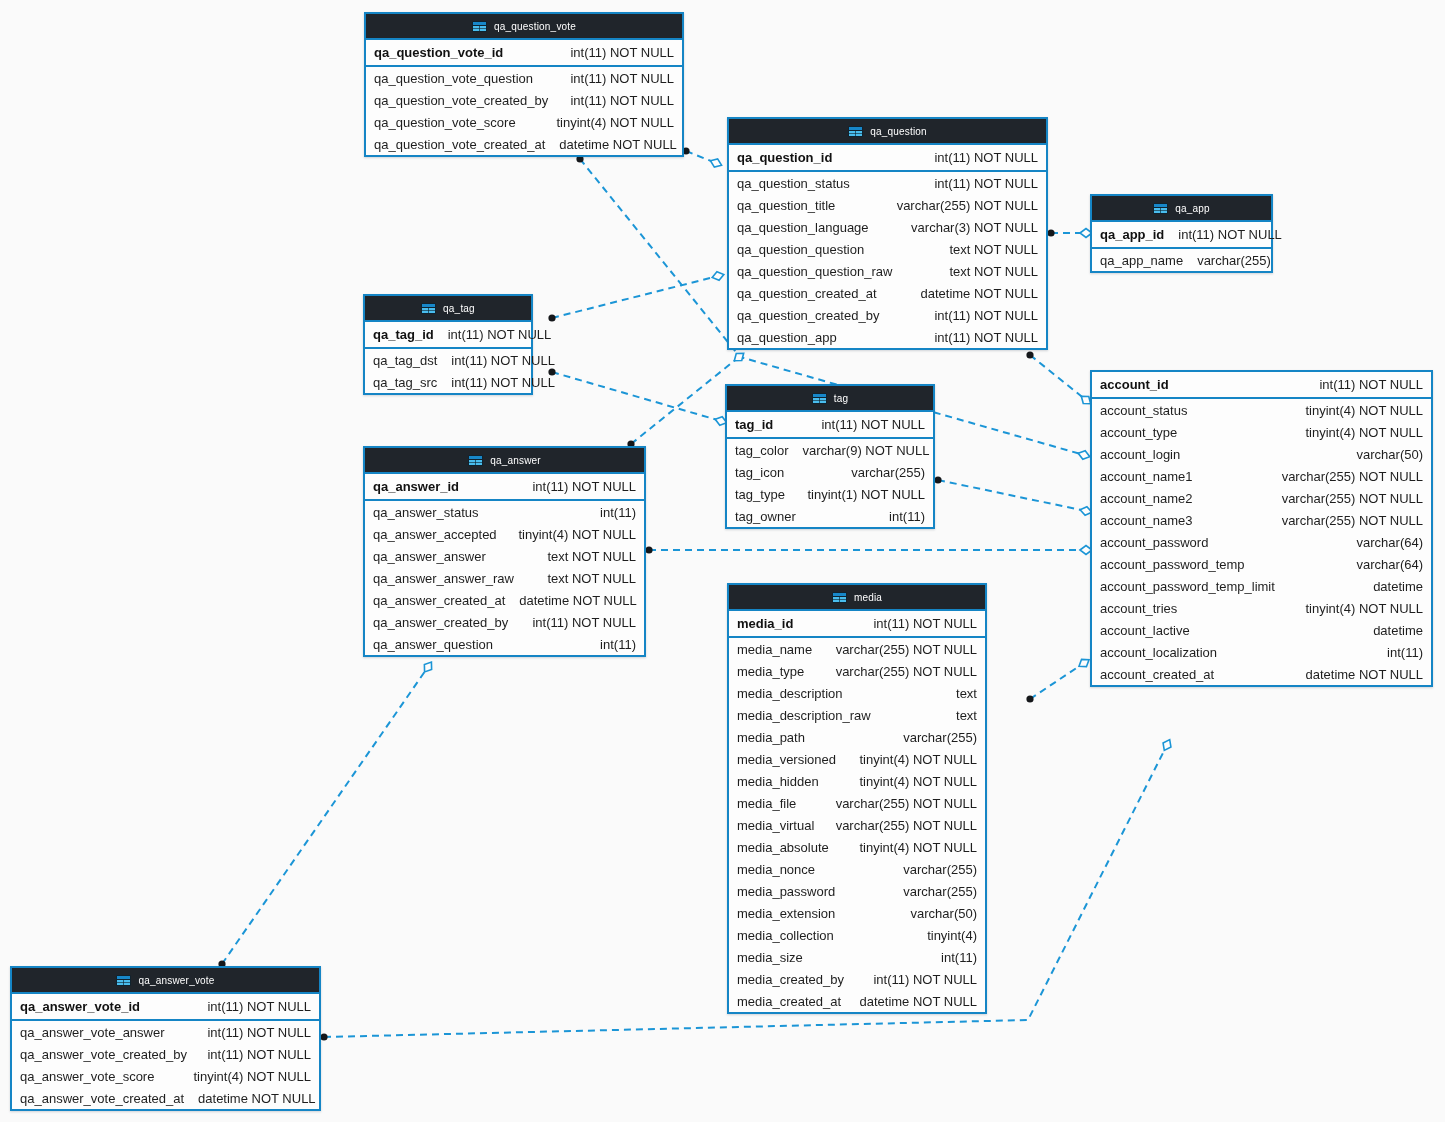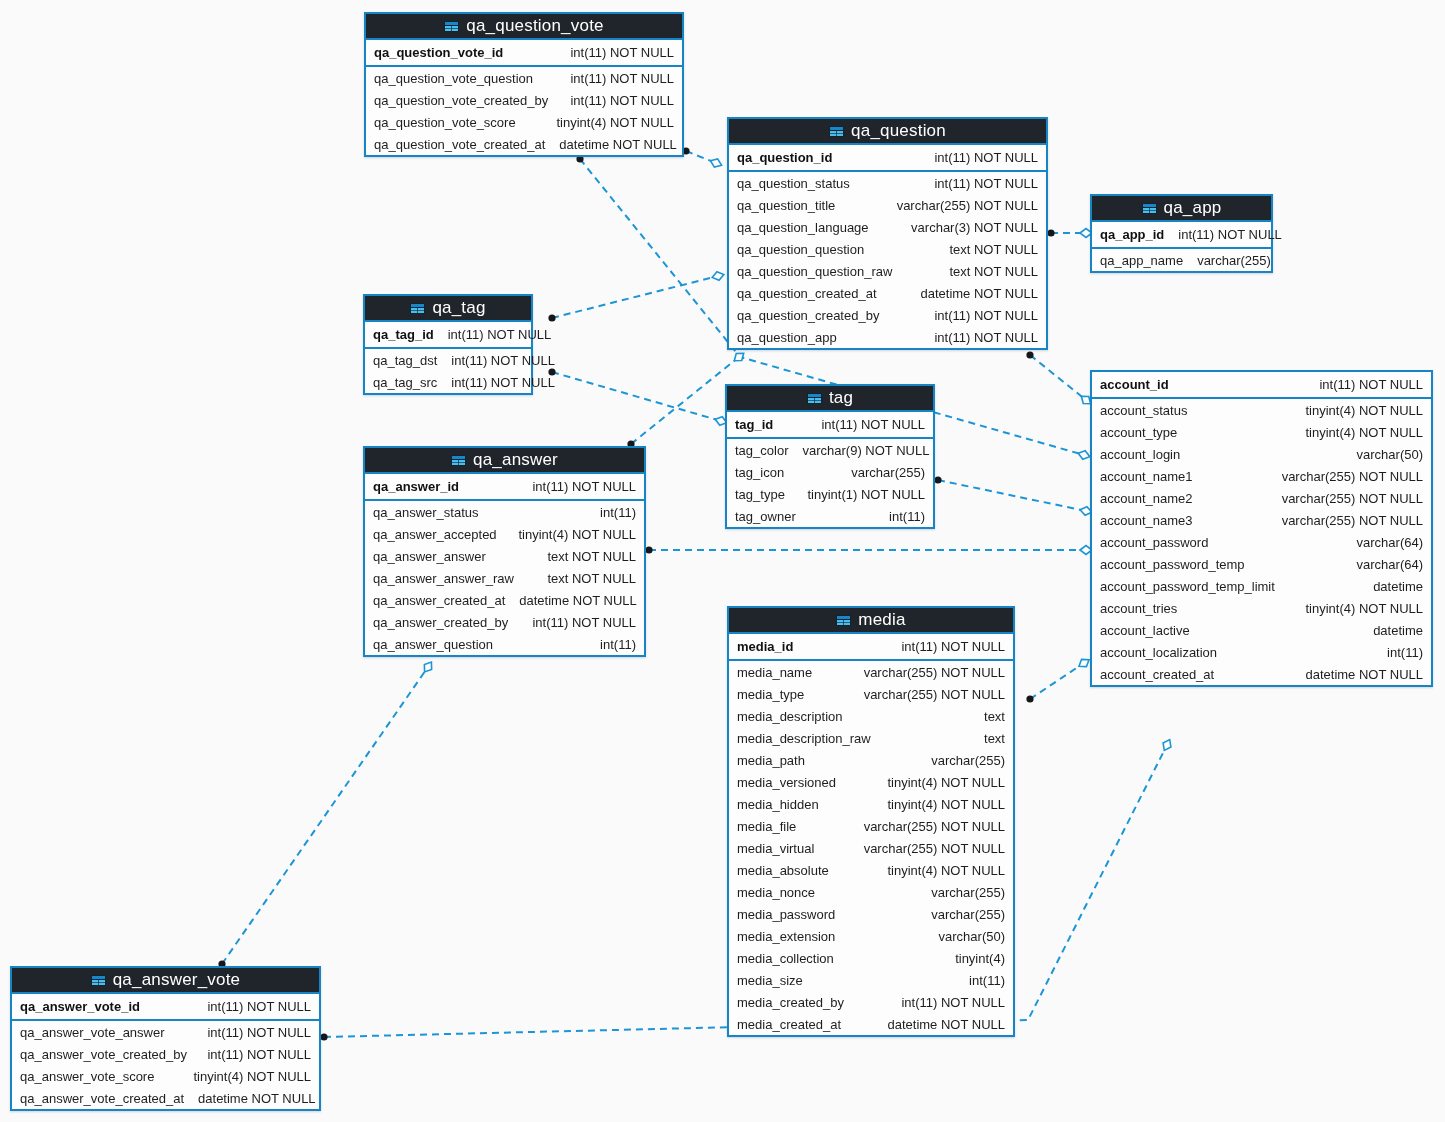--- a/index.html
+++ b/index.html
@@ -2,21 +2,21 @@
 <html><head>
 <meta charset="utf-8">
 <style>
   html,body { margin:0; padding:0; background:#fafafa; }
   body { width:1445px; height:1122px; font-family:"Liberation Sans", sans-serif; }
   #canvas { position:relative; width:1445px; height:1122px; overflow:hidden; background:#fafafa; }
   #edges { position:absolute; left:0; top:0; z-index:1; }
   .table { position:absolute; z-index:2; background:#fdfdfd; border:2px solid #1585c5;
            box-shadow:0 1px 2px rgba(20,40,60,.18); box-sizing:border-box; }
   .thead { background:#20252b; color:#ffffff; height:24px; display:flex; align-items:center;
-           justify-content:center; gap:7px; font-size:17px; border-bottom:2px solid #1585c5;
+           justify-content:center; gap:7px; font-size:10px; border-bottom:2px solid #1585c5;
            letter-spacing:.2px; }
   .thead .ticon { display:flex; align-items:center; }
   .pk-section { border-bottom:2px solid #1585c5; background:#fdfdfd; }
   .row { height:22px; display:flex; align-items:center; padding:0 8px; font-size:13px;
          color:#1e1e1e; white-space:nowrap; }
   .pk-section .row { height:25px;border-radius:10px; }
   .pk-section .cname { font-weight:bold; color:#111; }
   .ctype { margin-left:auto; padding-left:14px; color:#1e1e1e; }
 </style>
 </head>
@@ -359,21 +359,21 @@
           <div class="row">
             <span class="cname">account_localization</span>
             <span class="ctype">int(11)</span>
           </div>
           <div class="row">
             <span class="cname">account_created_at</span>
             <span class="ctype">datetime NOT NULL</span>
           </div>
         </div>
       </div>
-      <div class="table" style="left: 727px; top: 583px; width: 288px; margin-top: 23px;">
+      <div class="table" style="left: 727px; top: 583px; width: 260px;">
         <div class="thead">
           <span class="ticon">
             <svg width="15" height="11" viewBox="0 0 15 11" aria-hidden="true">
               <rect x="0" y="0" width="15" height="11" rx="1.6" fill="#10232f"></rect>
               <rect x="1" y="1" width="13" height="3" fill="#1787c9"></rect>
               <rect x="1" y="5" width="6.2" height="2.4" fill="#49bdee"></rect>
               <rect x="7.8" y="5" width="6.2" height="2.4" fill="#49bdee"></rect>
               <rect x="1" y="8" width="6.2" height="2" fill="#49bdee"></rect>
               <rect x="7.8" y="8" width="6.2" height="2" fill="#49bdee"></rect>
             </svg>

